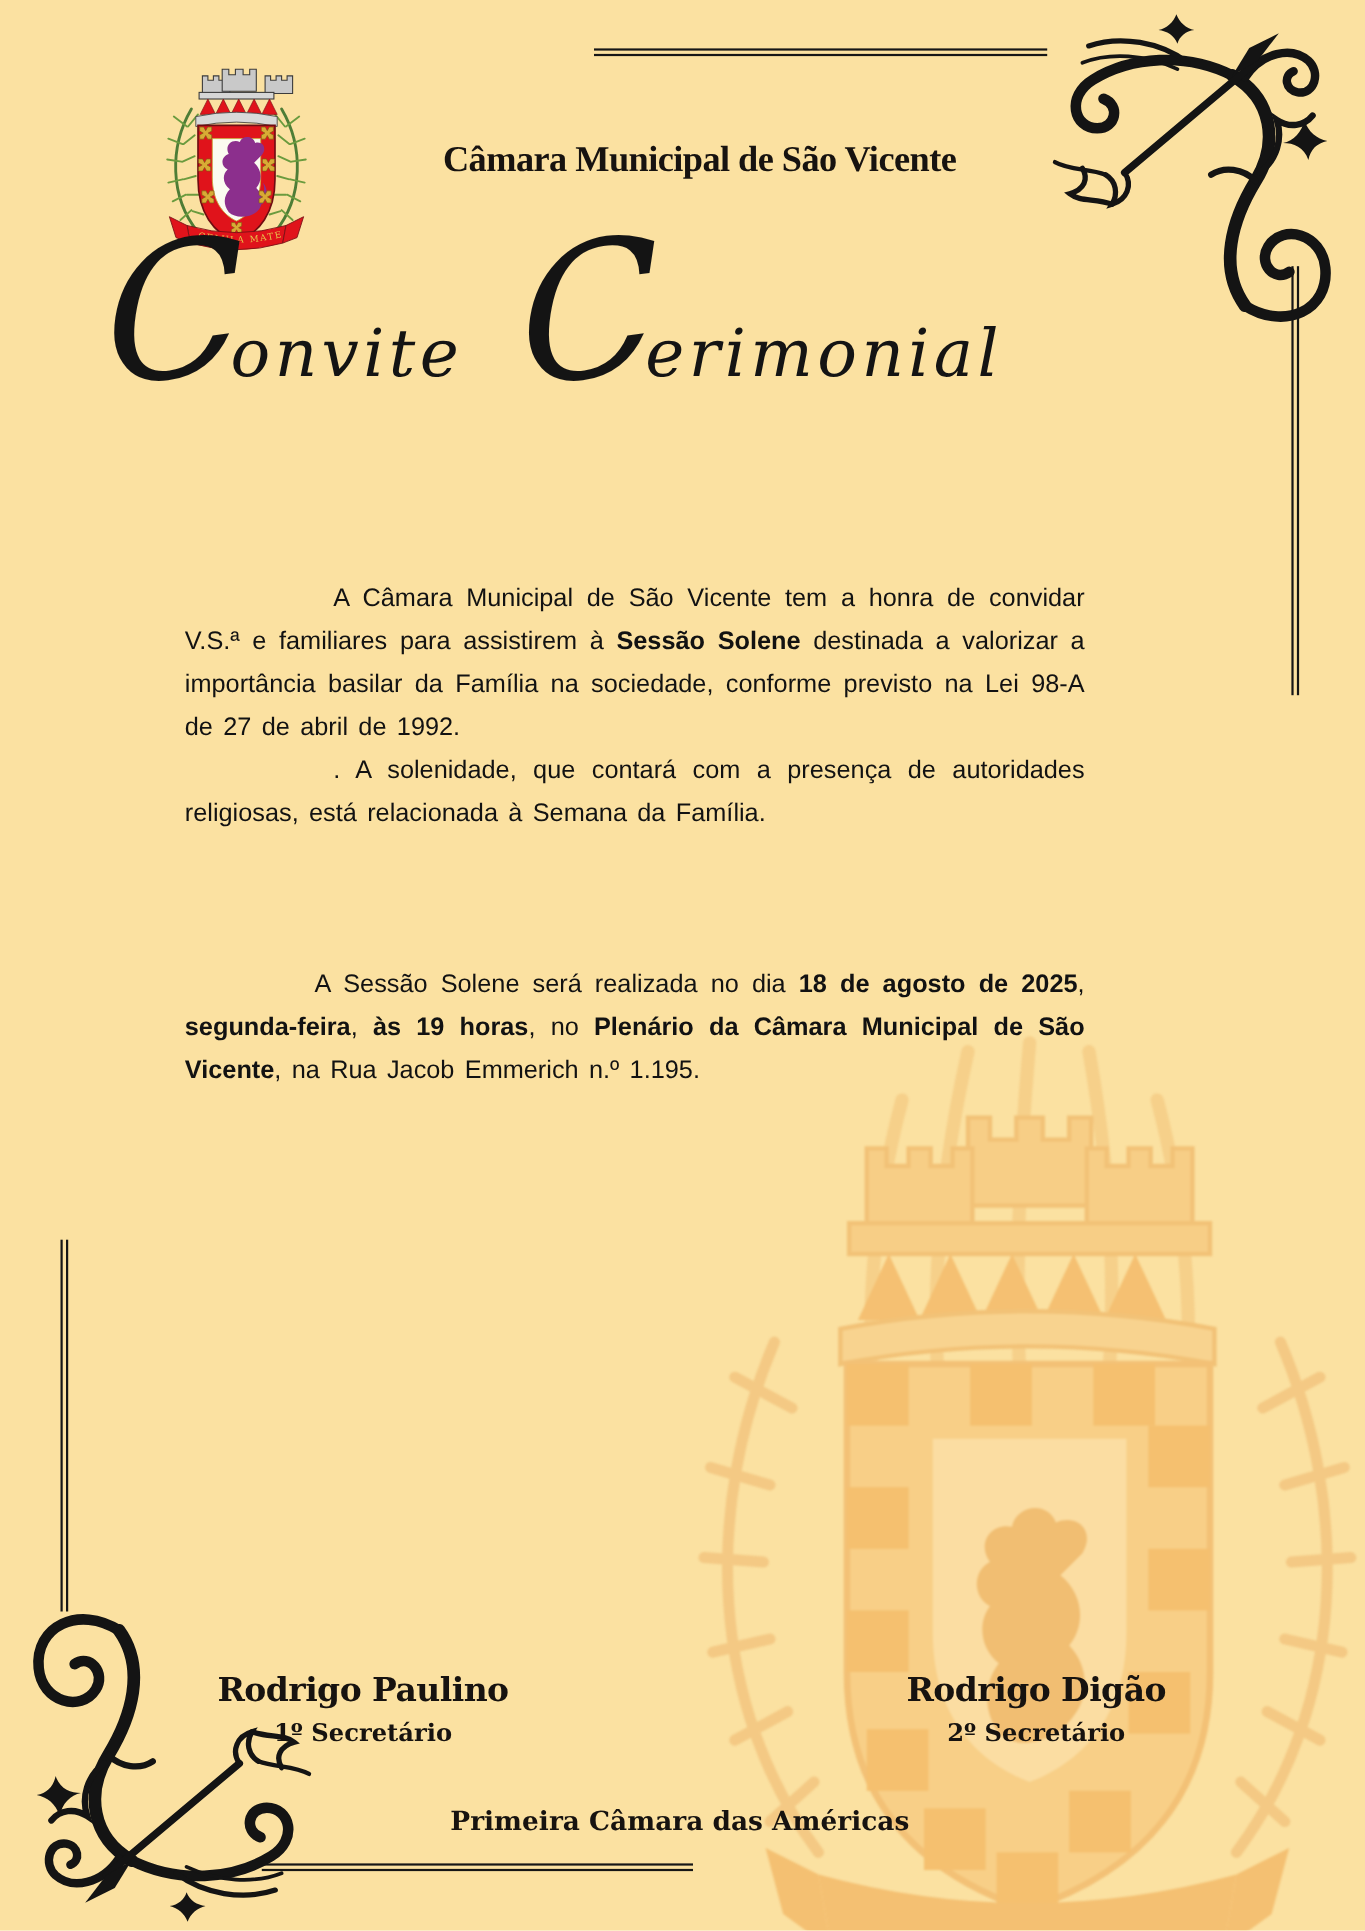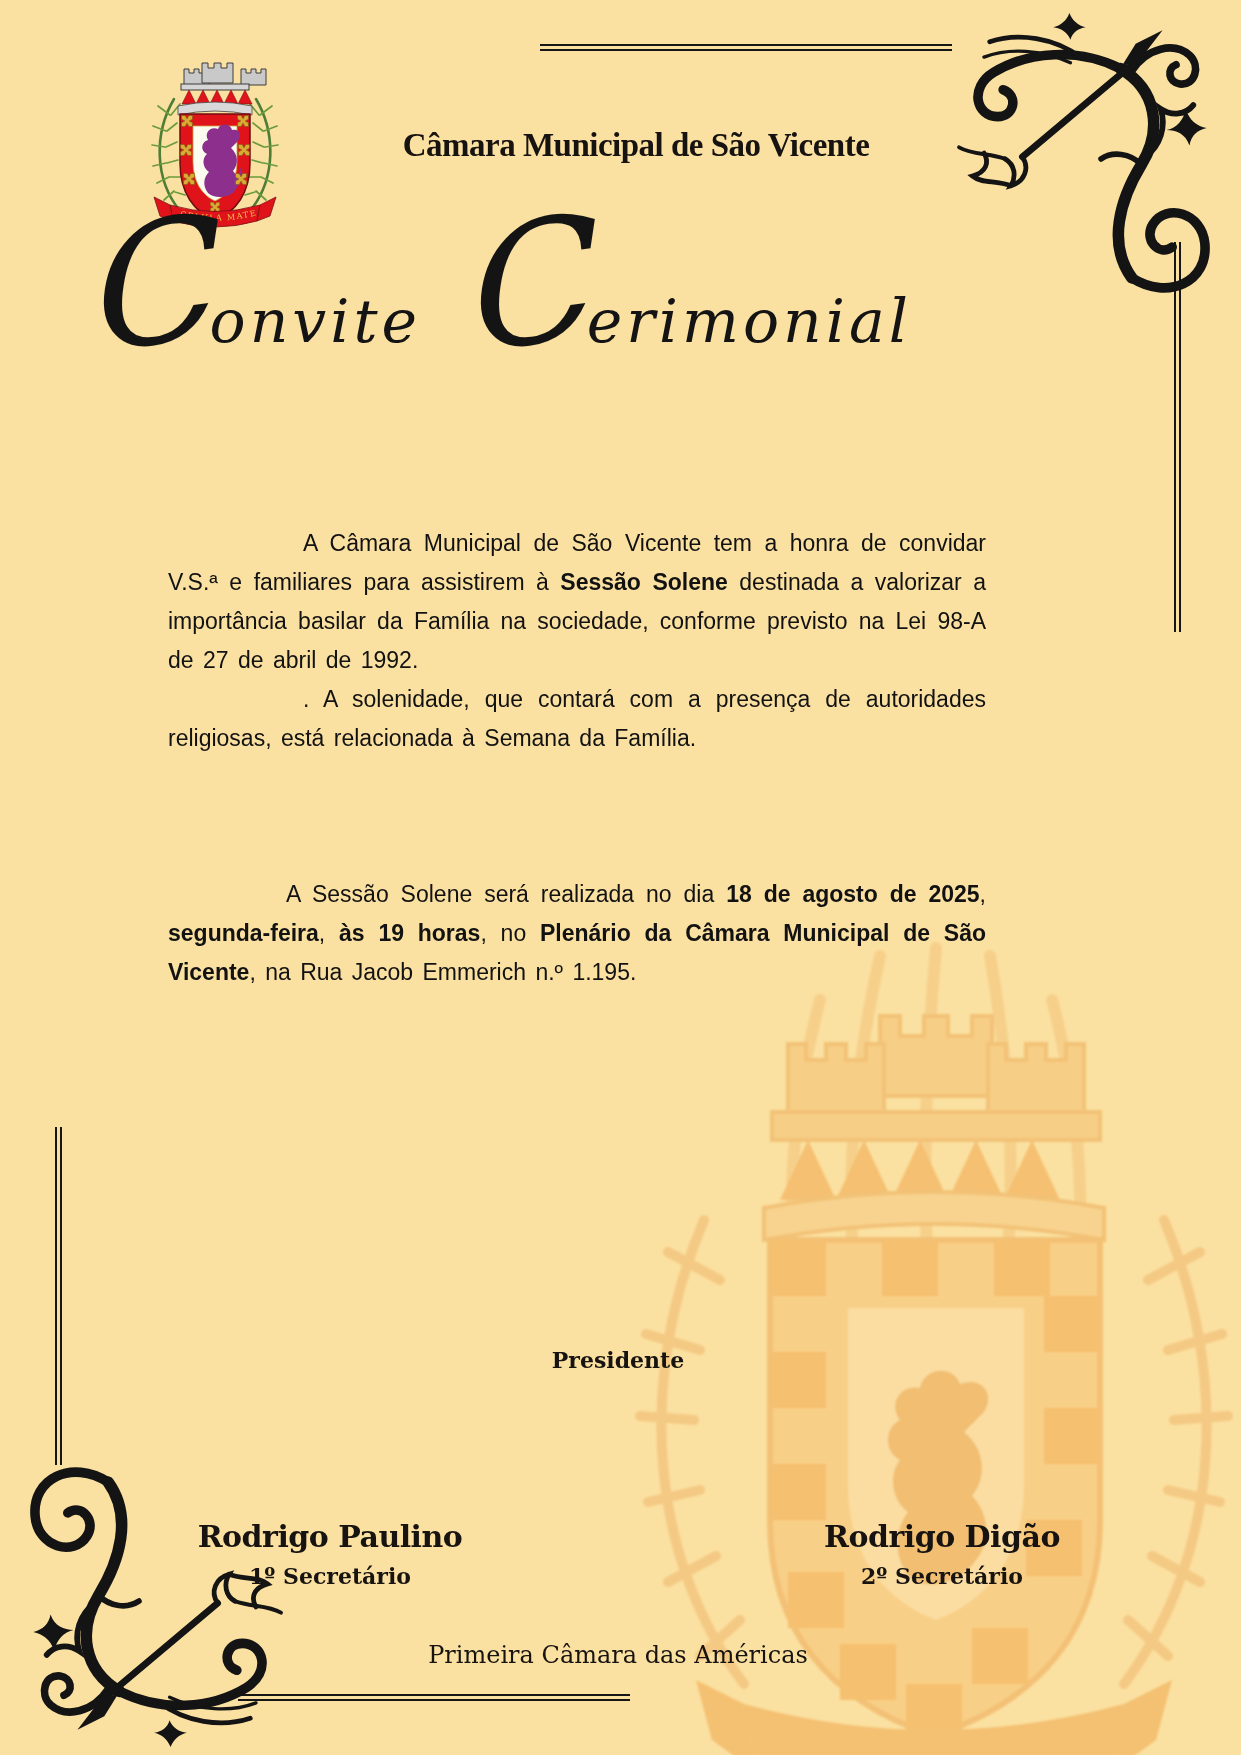--- a/index.html
+++ b/index.html
@@ -59,21 +59,21 @@
   
   .sig{position:absolute;text-align:center;transform:translateX(-50%);
        font-family:"DejaVu Serif", serif;font-weight:700;color:#171310;white-space:nowrap;}
   .sig .sig-name{font-size:30px;letter-spacing:-0.5px;}
   .sig .sig-role{font-size:22px;margin-top:9px;}
   .sig.president{left:618px;top:1338px;}
   .sig.secretary1{left:330px;top:1519px;}
   .sig.secretary2{left:942px;top:1519px;text-align:center;}
   .motto{
     position:absolute;left:618px;top:1641px;transform:translateX(-50%);
-    font-family:"DejaVu Serif", serif;font-weight:400;font-size:24px;color:#171310;white-space:nowrap;
+    font-family:"DejaVu Serif", serif;font-weight:700;font-size:24px;color:#171310;white-space:nowrap;
   }
 </style>
 </head>
 <body>
 
 <div class="page">
 
   <svg class="watermark" viewBox="0 0 355 436" xmlns="http://www.w3.org/2000/svg">
     <g opacity="0.5">
 
@@ -245,21 +245,20 @@
     <span class="word2"><span class="bigc">C</span><span class="rest">erimonial</span></span>
   </div>
 
   <div class="body-text">
     <p><span>A Câmara Municipal de São Vicente tem a honra de convidar V.S.ª e familiares para assistirem à </span><b>Sessão Solene</b><span> destinada a valorizar a importância basilar da Família na sociedade, conforme previsto na Lei 98-A de 27 de abril de 1992.</span></p>
     <p>. A solenidade, que contará com a presença de autoridades religiosas, está relacionada à Semana da Família.</p>
     <p class="p3"><span>A Sessão Solene será realizada no dia </span><b>18 de agosto de 2025</b><span>, </span><b>segunda-feira</b><span>, </span><b>às 19 horas</b><span>, no </span><b>Plenário da Câmara Municipal de São Vicente</b><span>, na Rua Jacob Emmerich n.º 1.195.</span></p>
   </div>
 
   <div class="sig president">
-    <div class="sig-role">Presidente</div>
   </div>
   <div class="sig secretary1">
     <div class="sig-name">Rodrigo Paulino</div>
     <div class="sig-role">1º Secretário</div>
   </div>
   <div class="sig secretary2">
     <div class="sig-name">Rodrigo Digão</div>
     <div class="sig-role">2º Secretário</div>
   </div>
 

